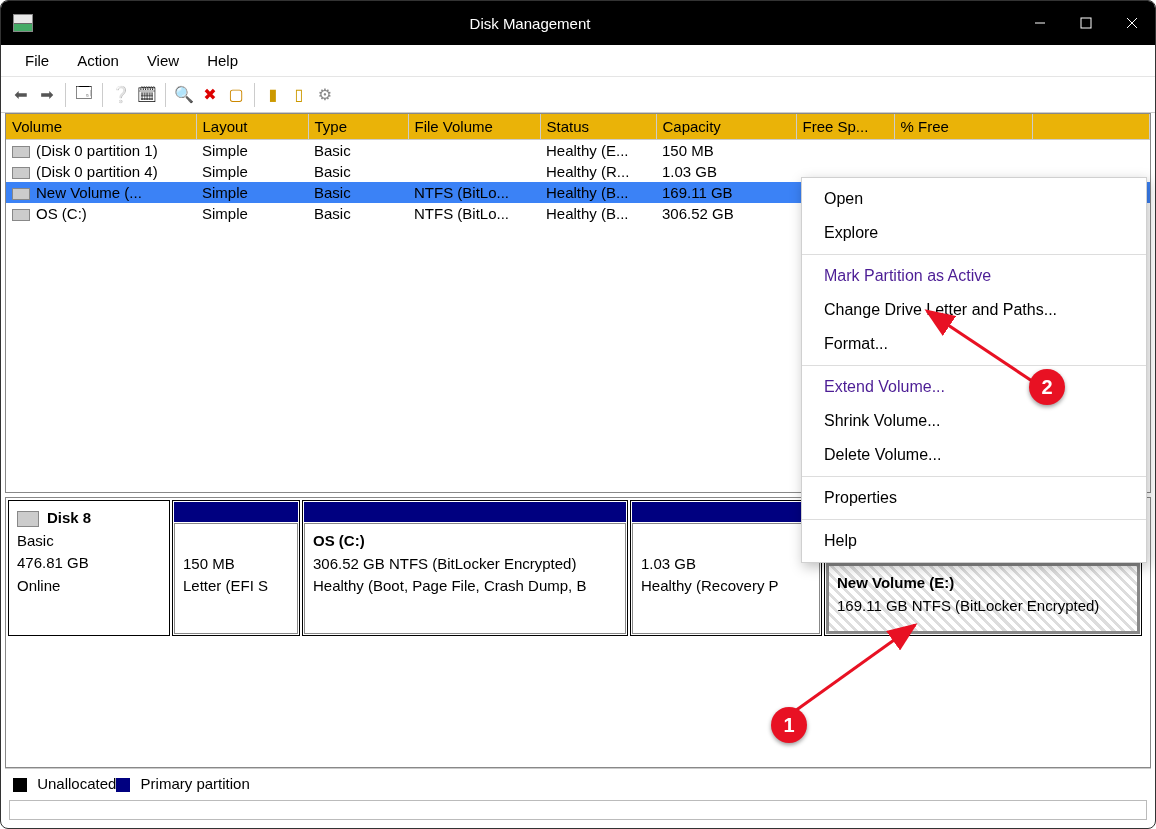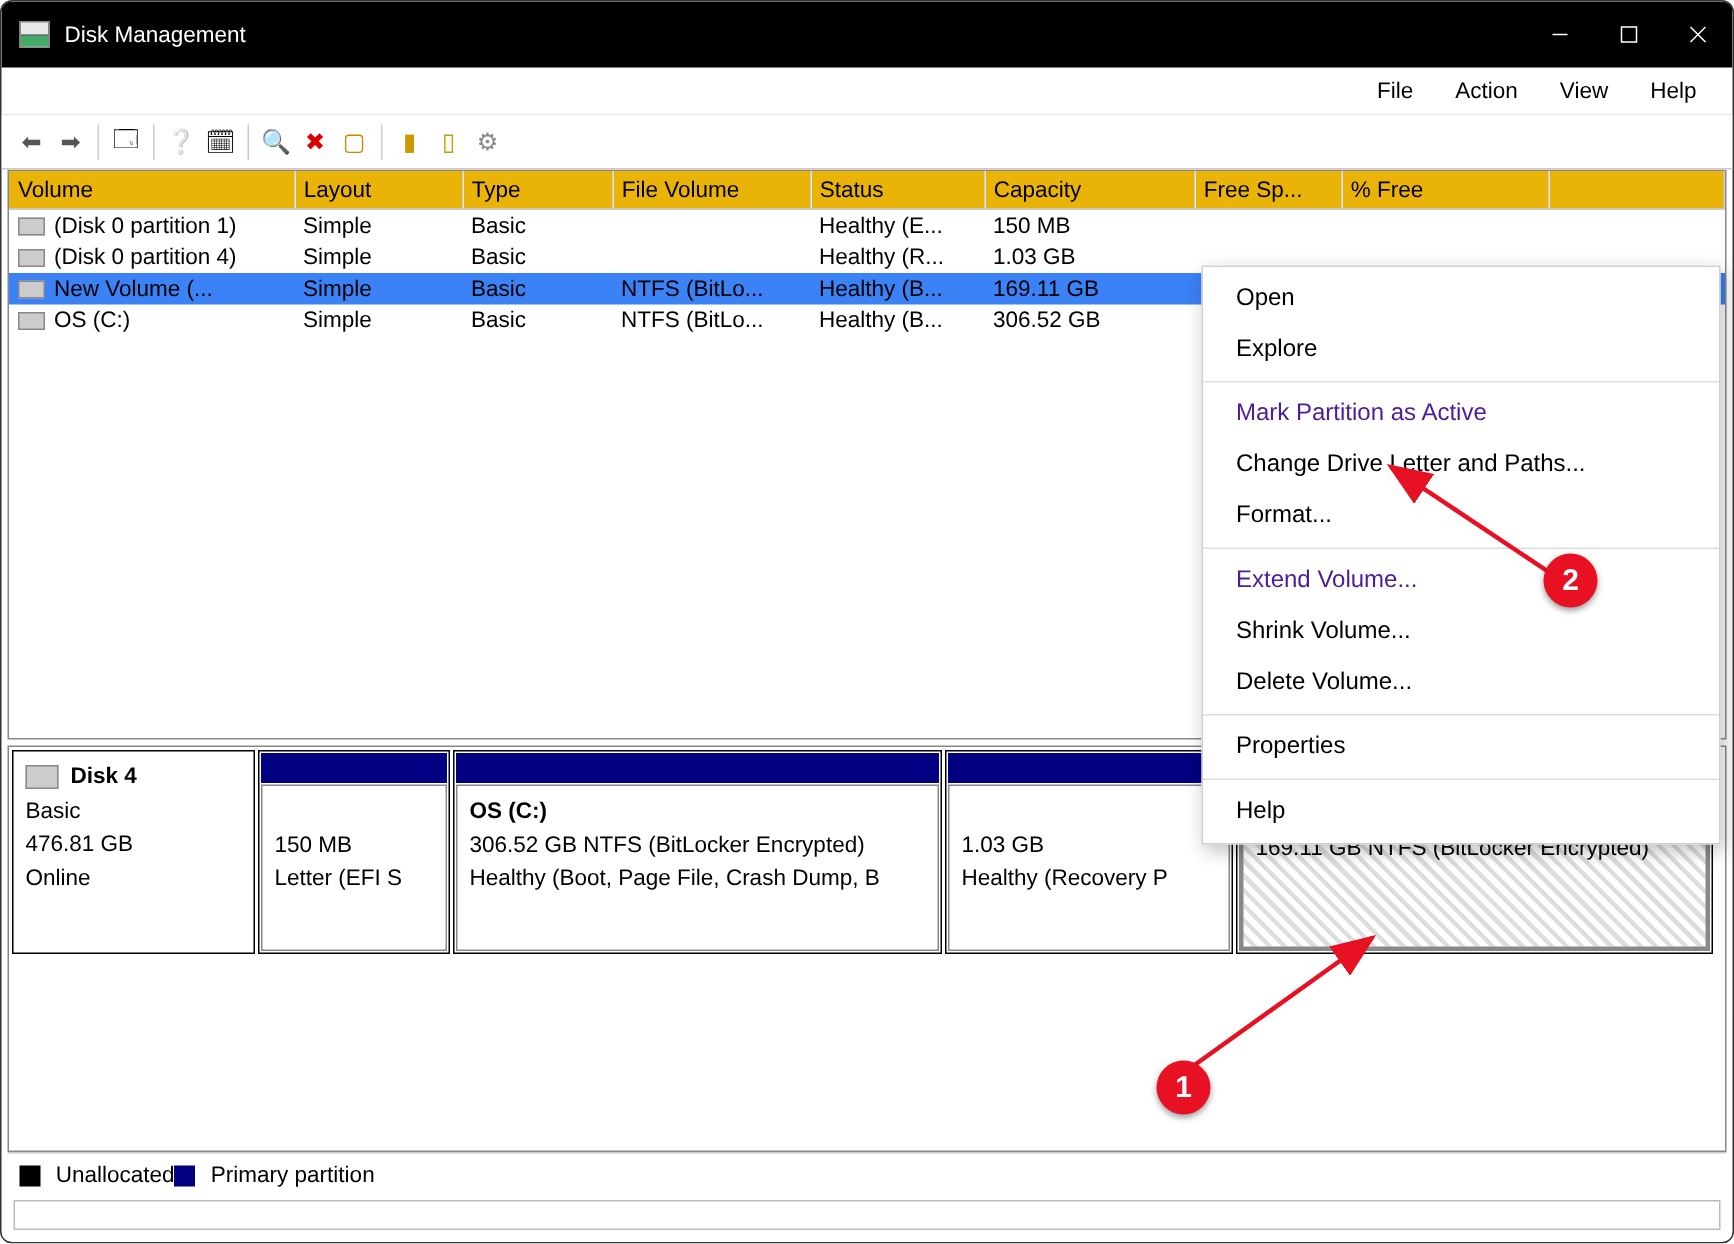--- a/index.html
+++ b/index.html
@@ -42,37 +42,36 @@
     position: relative;
   }
   .titlebar .app-icon::after {
     content:"";
     position:absolute;
     bottom:0; left:0; right:0;
     height:7px;
     background:#4a6;
     border-top:1px solid #666;
   }
-  .titlebar .title-text { flex:1; }
+  .titlebar .title-text { flex:1;text-align:center; }
   .window-controls { display:flex; height:100%; }
   .window-controls .wc {
     width: 46px;
     display:flex; align-items:center; justify-content:center;
     color:#fff; font-size:14px;
   }
   .window-controls .wc svg { stroke:#fff; stroke-width:1; fill:none; }
   
   .menubar {
     height: 32px;
     display:flex;
     align-items:center;
     padding: 0 10px;
     font-size: 15px;
     border-bottom: 1px solid #e5e5e5;
-    justify-content: flex-end;
   }
   .menubar .menu-item {
     padding: 4px 14px;
   }
   
   .toolbar {
     height: 36px;
     border-bottom: 1px solid #ccc;
     display:flex;
     align-items:center;
@@ -376,21 +375,21 @@
               <td></td>
               <td></td>
             </tr>
           </tbody>
       </table>
     </div>
 
     <div class="disk-pane">
       <div class="disk-row">
         <div class="disk-label">
-          <div><span class="disk-iconbox"></span><b>Disk 4</b></div>
+          <div><span class="disk-iconbox"></span><b>Disk 8</b></div>
           <div>Basic</div>
           <div>476.81 GB</div>
           <div>Online</div>
         </div>
         <div id="partitions" style="display:flex;flex:1;gap:2px">
             <div class="part" style="width: 128px;">
               <div class="color-bar"></div>
               <div class="part-inner">
                 <div>&nbsp;</div>
                 <div>150 MB</div>
@@ -406,21 +405,21 @@
               </div>
             </div>
             <div class="part" style="width: 192px;">
               <div class="color-bar"></div>
               <div class="part-inner">
                 <div>&nbsp;</div>
                 <div>1.03 GB</div>
                 <div>Healthy (Recovery P</div>
               </div>
             </div>
-            <div class="part selected" style="width: 318px;">
+            <div class="part selected" style="width: 318px; gap: 40px;">
               <div class="color-bar"></div>
               <div class="part-inner">
                 <div><b>New Volume  (E:)</b></div>
                 <div>169.11 GB NTFS (BitLocker Encrypted)</div>
               </div>
             </div>
           </div>
       </div>
     </div>
 

